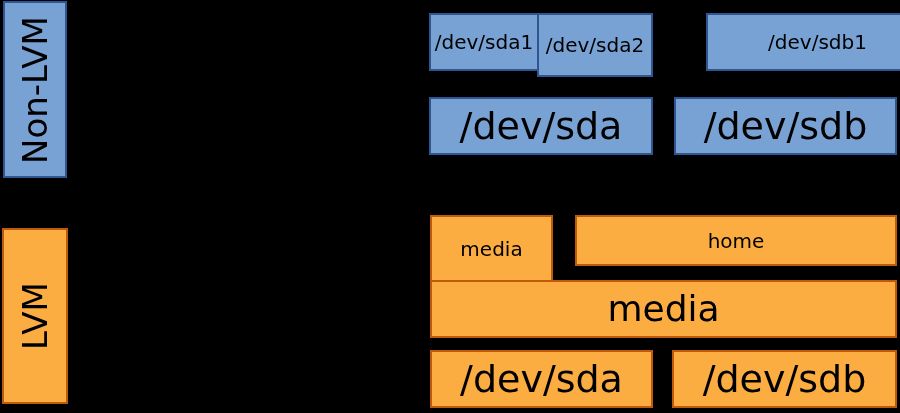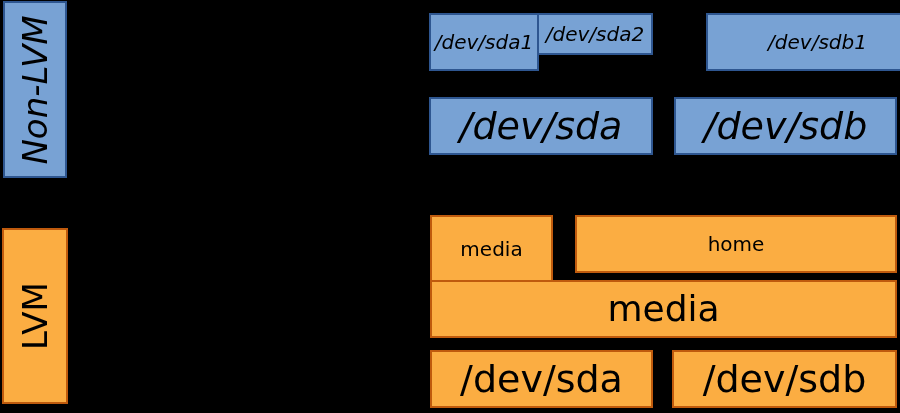--- a/index.html
+++ b/index.html
@@ -20,47 +20,46 @@
     box-sizing: border-box;
     display: flex;
     align-items: center;
     justify-content: center;
     color: var(--text, #000);
     line-height: 1;
   }
   .blue {
     background: var(--blue_fill, #78a2d4);
     border: 2px solid var(--blue_border, #2e5690);
-    font-style: italic;
   }
   .orange {
     background: var(--orange_fill, #fbad42);
     border: 2px solid var(--orange_border, #bf5a0d);
   }
   .vlabel span {
     transform: rotate(-90deg);
     white-space: nowrap;
     font-size: 34px;
   }
   .small-text  { font-size: 20px; }
   .big-text    { font-size: 38px; }
   .mid-text    { font-size: 36px; }
 
   
   .nonlvm-label { left: 3px;   top: 1px;   width: 64px;  height: 177px; }
   .sda1         { left: 429px; top: 13px;  width: 110px; height: 58px; }
-  .sda2         { left: 537px; top: 13px;  width: 116px; height: 42px; }
+  .sda2         { left: 537px; top: 13px;  width: 116px; height: 64px; }
   .sdb1         { left: 674px; top: 13px;  width: 223px; height: 58px; margin-left: 32px; }
   .nl-sda       { left: 429px; top: 97px;  width: 224px; height: 58px; }
   .nl-sdb       { left: 674px; top: 97px;  width: 223px; height: 58px; }
 
   
   .lvm-label    { left: 2px;   top: 228px; width: 66px;  height: 176px; }
   .lv-media     { left: 430px; top: 215px; width: 123px; height: 67px; }
-  .lv-home      { left: 575px; top: 215px; width: 322px; height: 58px; }
+  .lv-home      { left: 575px; top: 215px; width: 322px; height: 51px; }
   .vg-myvg      { left: 430px; top: 280px; width: 467px; height: 58px; }
   .pv-sda       { left: 430px; top: 350px; width: 223px; height: 58px; }
   .pv-sdb       { left: 672px; top: 350px; width: 225px; height: 58px; }
 </style>
 </head>
 <body>
 
 <div id="canvas">
 
   <div class="box blue vlabel nonlvm-label">

